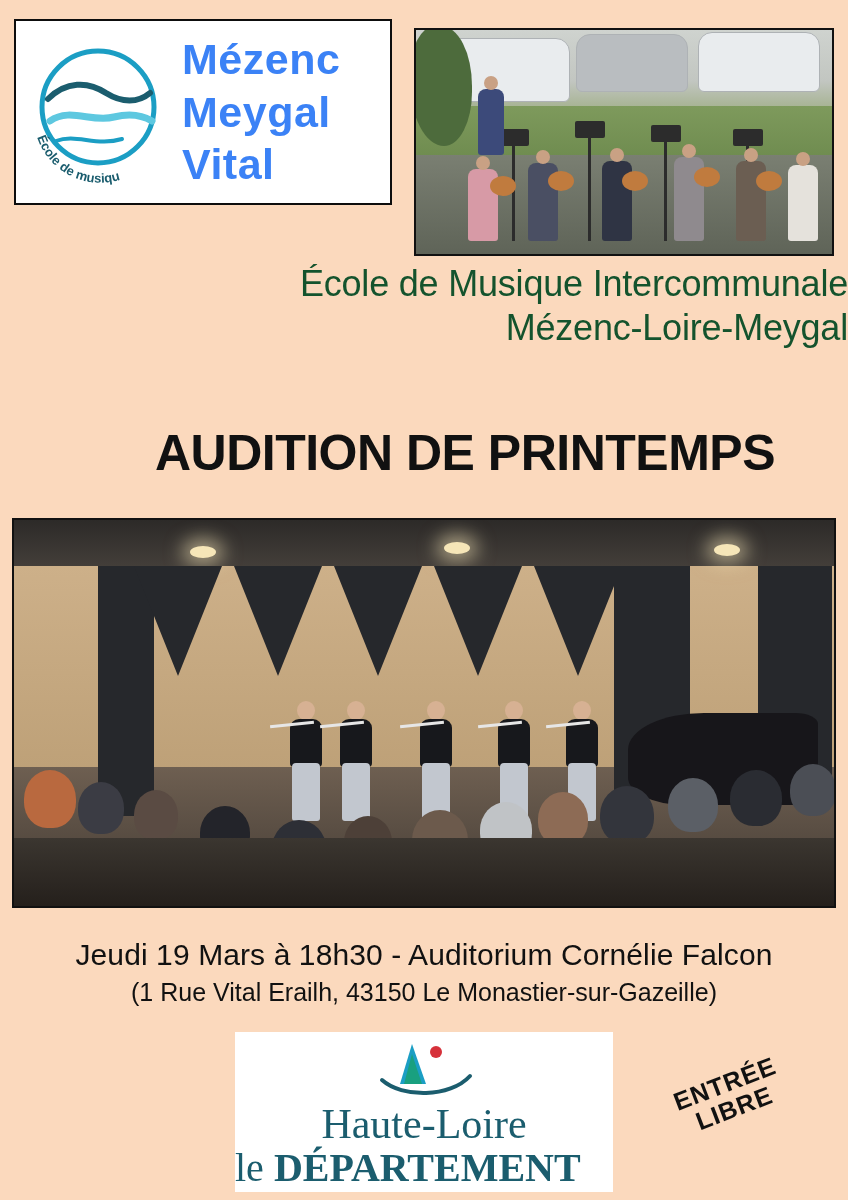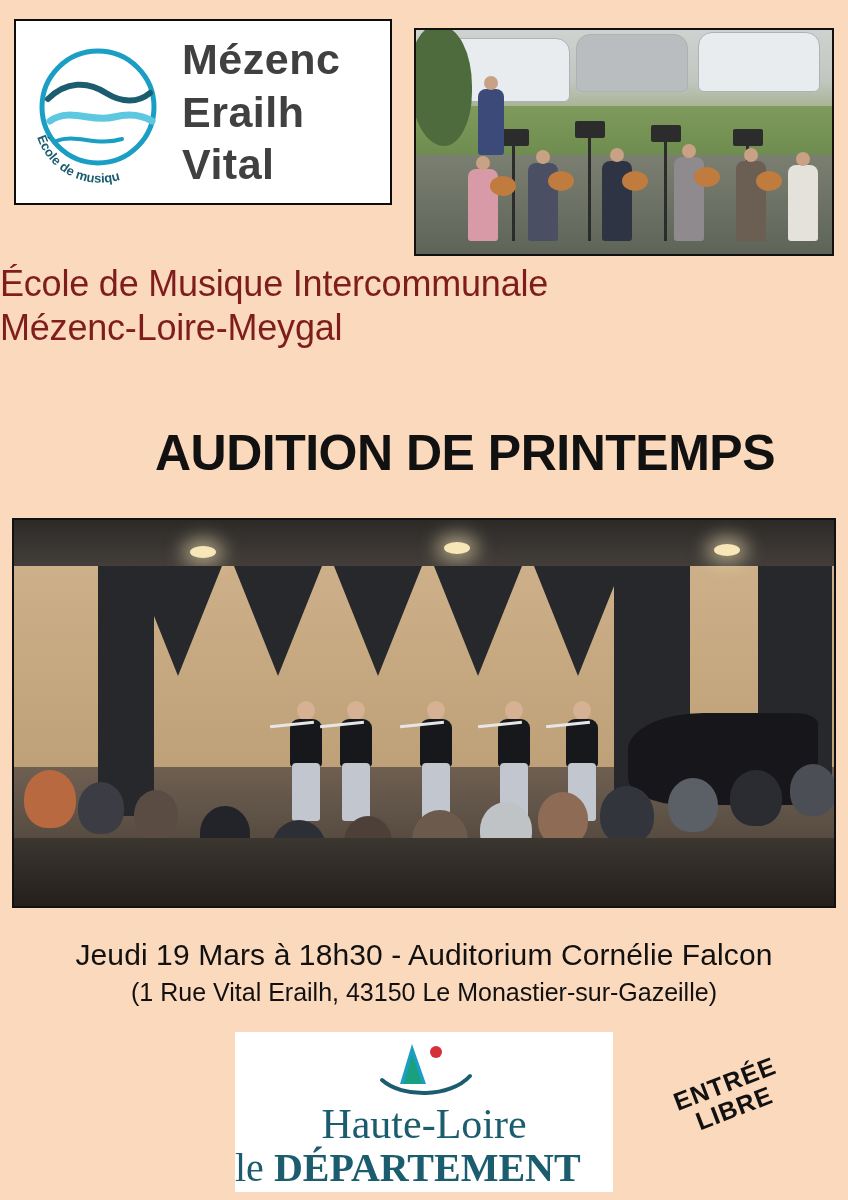--- a/index.html
+++ b/index.html
@@ -47,21 +47,21 @@
   .logo-mark {
     position: relative;
     width: 150px;
     height: 150px;
     margin-left: 10px;
     flex: none;
   }
 
   .logo-text {
     flex: 1;
-    color: #404040;
+    color: #3b82f6;
     font-weight: bold;
     font-size: 43px;
     line-height: 1.22;
     letter-spacing: 0.5px;
     padding-left: 6px;
   }
 
   .photo-top {
     position: absolute;
     left: 414px;
@@ -73,22 +73,22 @@
     overflow: hidden;
     background: #8aa36b;
   }
 
   
   .title-block {
     position: absolute;
     top: 262px;
     left: 0;
     width: 848px;
-    text-align: left;
-    color: #7f1d1d;
+    text-align: right;
+    color: #14532d;
   }
   .title-line {
     font-size: 36px;
     line-height: 1.22;
     font-weight: 400;
     letter-spacing: -0.2px;
   }
 
   .main-title {
     position: absolute;
@@ -305,21 +305,21 @@
           <defs>
             <path id="arcpath" d="M 10 96 A 66 66 0 0 0 96 142" fill="none"></path>
           </defs>
           <text font-family="&quot;Liberation Sans&quot;, sans-serif" font-size="13" font-weight="bold" fill="#1b5d6e">
             <textPath href="#arcpath" startOffset="4%">École de musique</textPath>
           </text>
         </svg>
       </div>
       <div class="logo-text">
         <div>Mézenc</div>
-        <div>Erailh</div>
+        <div>Meygal</div>
         <div>Vital</div>
       </div>
     </div>
 
     <div class="photo-top">
       <div class="tp-road"></div>
       <div class="tp-grass"></div>
       <div class="tp-ground"></div>
 
       <div class="car" style="left:22px;top:8px;width:130px;height:62px;"></div>

